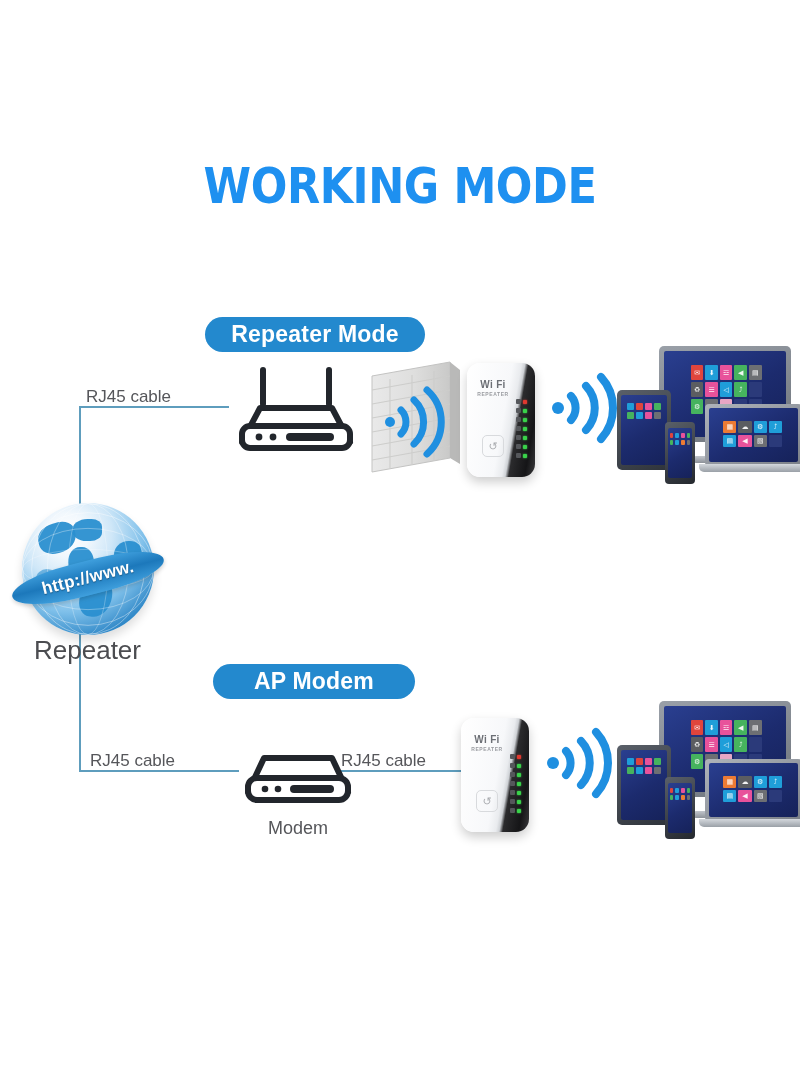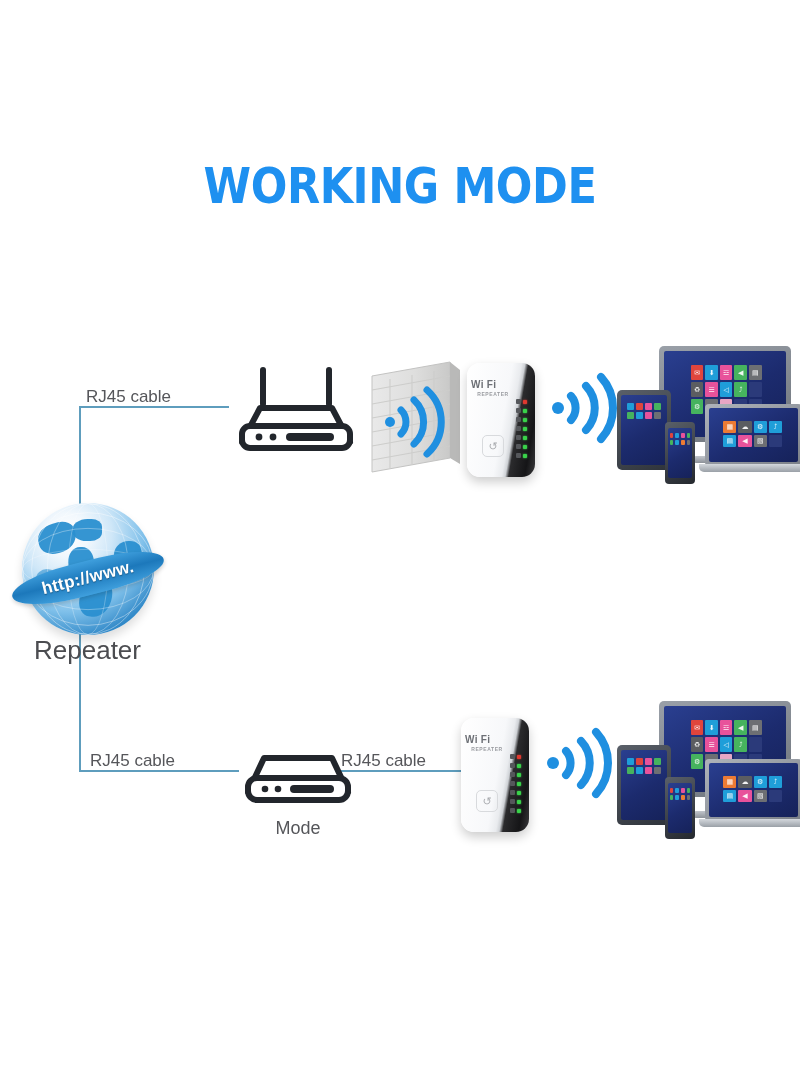--- a/index.html
+++ b/index.html
@@ -192,20 +192,21 @@
     box-shadow: 0 5px 11px rgba(0,0,0,0.20);
     overflow: hidden;
   }
   .rep-top   { left: 467px; top: 363px; }
   .rep-bot   { left: 461px; top: 718px; }
   .rep-brand {
     position: absolute;
     left: 4px;
     top: 16px;
     width: 44px;
+    text-align: center;
     font-size: 10px;
     font-weight: bold;
     color: #6c6f75;
     letter-spacing: 0.3px;
     white-space: nowrap;
   }
   .rep-sub {
     position: absolute;
     left: 4px;
     top: 28px;
@@ -367,20 +368,21 @@
       <div class="grid-line gl-d"></div>
       <div class="grid-line gl-e"></div>
       <div class="grid-line gl-f"></div>
     </div>
     <div class="globe-band">
       <div class="globe-band-text">http://www.</div>
     </div>
     <div class="internet-label">Repeater</div>
   </div>
 
+  <div class="mode-badge badge-repeater" style="background: rgb(35, 137, 206);">Repeater Mode</div>
 
   <div class="cable-label cable-top">RJ45 cable</div>
 
   <div class="router">
     <svg width="135" height="100" viewBox="0 0 135 100">
       <g stroke="#22262c" stroke-width="6" stroke-linecap="round" fill="none">
         <line x1="33" y1="10" x2="33" y2="44"></line>
         <line x1="99" y1="10" x2="99" y2="44"></line>
       </g>
       <path d="M30 48 H102 L120 82 H12 Z" fill="#ffffff" stroke="#22262c" stroke-width="6" stroke-linejoin="round"></path>
@@ -574,34 +576,35 @@
                 <span>▧</span>
               </div>
               <div class="tile" style="background: rgb(43, 58, 122);"></div>
             </div>
         </div>
       </div>
       <div class="laptop-base"></div>
     </div>
   </div>
 
+  <div class="mode-badge badge-ap" style="background: rgb(35, 137, 206);">AP Modem</div>
 
   <div class="cable-label cable-bot-l">RJ45 cable</div>
   <div class="cable-label cable-bot-r">RJ45 cable</div>
 
   <div class="modem-icon">
     <svg width="120" height="62" viewBox="0 0 120 62">
       <path d="M26 6 H94 L110 40 H10 Z" fill="#ffffff" stroke="#22262c" stroke-width="6" stroke-linejoin="round"></path>
       <rect x="10" y="26" width="100" height="22" rx="9" fill="#ffffff" stroke="#22262c" stroke-width="6"></rect>
       <circle cx="27" cy="37" r="3.3" fill="#22262c"></circle>
       <circle cx="40" cy="37" r="3.3" fill="#22262c"></circle>
       <rect x="52" y="33" width="44" height="8" rx="4" fill="#22262c"></rect>
     </svg>
   </div>
-  <div class="modem-label">Mode</div>
+  <div class="modem-label">Modem</div>
 
   <div class="repeater rep-bot">
     <div class="rep-brand">Wi Fi</div>
     <div class="rep-sub">REPEATER</div>
     <div class="rep-btn">↺</div>
     <div class="led-col">
       <div class="led-row">
           <span class="led-ico"></span>
           <span class="led-dot red"></span>
         </div>

